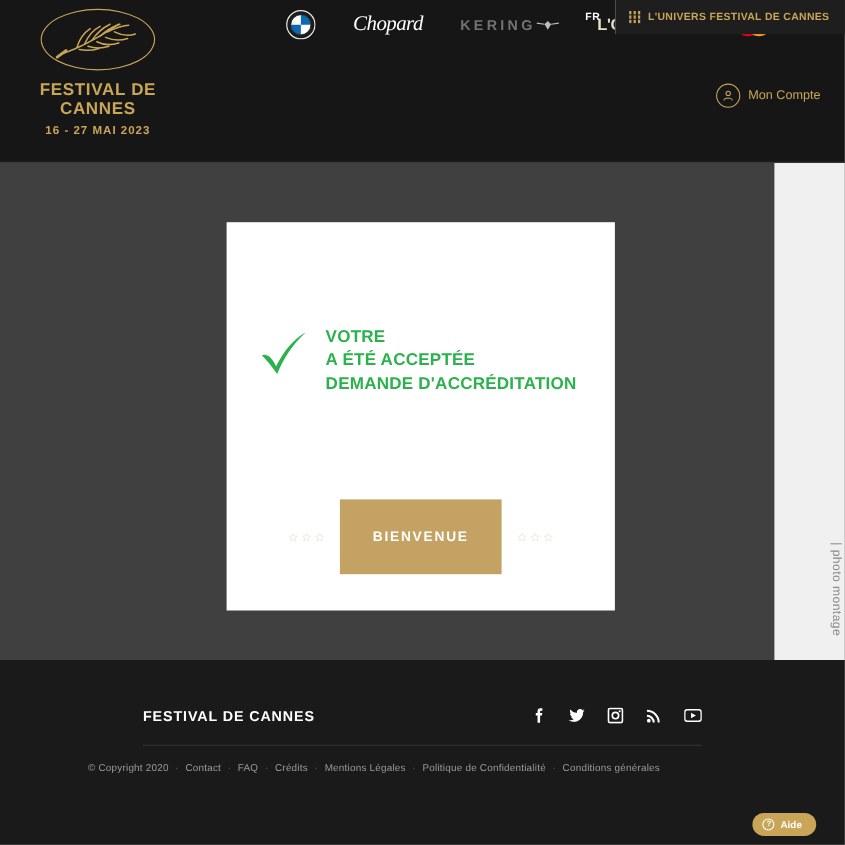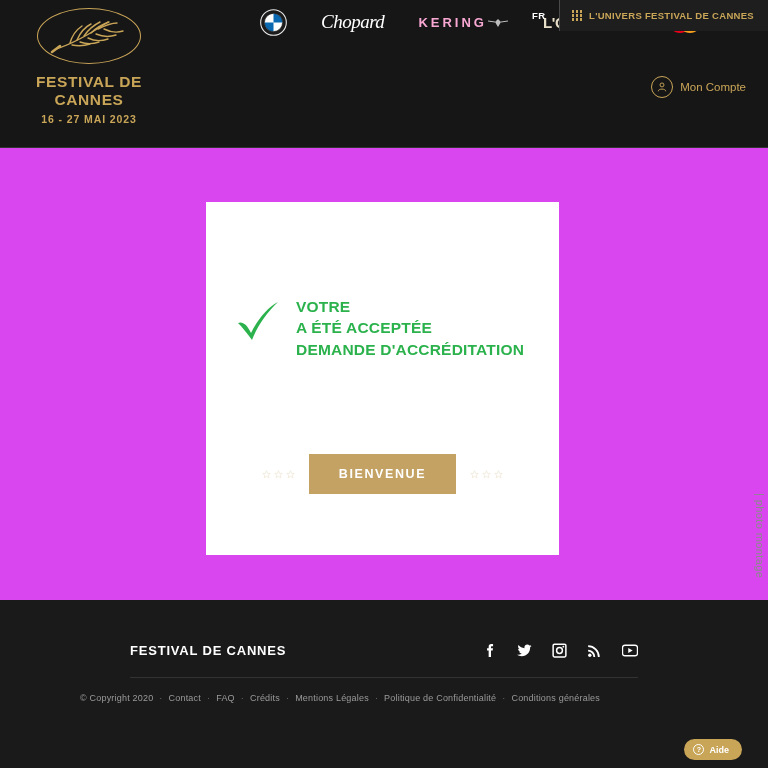--- a/index.html
+++ b/index.html
@@ -41,21 +41,21 @@
     display:flex; align-items:center; gap:22px; height:32px;
   }
   .sp { display:flex; align-items:center; justify-content:center;margin-left:12px; }
 
   .chopard-txt {
     color:#fff; font-family:"Liberation Serif", serif;
     font-size:19px; font-style:italic; letter-spacing:-0.5px;
   }
   .kering-wrap { text-align:center; }
   .kering-txt {
-    color:#f9a8d4; font-size:13px; font-weight:bold; letter-spacing:3px;
+    color:#737373; font-size:13px; font-weight:bold; letter-spacing:3px;
   }
   .loreal-wrap { text-align:center; }
   .loreal-txt {
     color:#e8dfc8; font-size:15px; font-weight:bold; letter-spacing:-0.3px;
   }
   .loreal-sub {
     color:#e8dfc8; font-size:5.5px; letter-spacing:2px; margin-top:1px;
   }
 
   .topnav-right {
@@ -81,22 +81,22 @@
     display:flex; align-items:center; gap:7px;
     color:#c9a558; font-size:11.5px;
   }
   .mc-circle {
     width:22px; height:22px; border:1px solid #c9a558; border-radius:50%;
     display:flex; align-items:center; justify-content:center;
   }
 
   
   .main {
-    position:absolute; top:148px; left:0; width:768px; height:452px;
-    background:#d946ef;
+    position:absolute; top:148px; left:0; width:704px; height:452px;
+    background:#404040;
   }
   .card {
     position:absolute; left:206px; top:54px;
     width:353px; height:353px;
     background:#ffffff;
   }
   .success {
     position:absolute; left:30px; top:94px;
     display:flex; align-items:flex-start; gap:16px;
   }
@@ -108,21 +108,21 @@
   .success-lines div { white-space:nowrap; }
 
   .welcome-row {
     position:absolute; left:0; top:252px; width:353px;
     display:flex; align-items:center; justify-content:center; gap:14px;
   }
   .stars { display:flex; gap:3px; }
   .bienvenue-btn {
     background:#c3a264; color:#ffffff;
     font-size:12.5px; font-weight:bold; letter-spacing:1.6px;
-    padding:13px 30px; border:none; cursor:pointer;
+    padding:27px 30px; border:none; cursor:pointer;
   }
 
   .photo-credit {
     position:absolute; right:2px; top:493px;
     color:#8a8a8a; font-size:11px;
     writing-mode:vertical-rl;
     letter-spacing:0.4px;
   }
 
   

